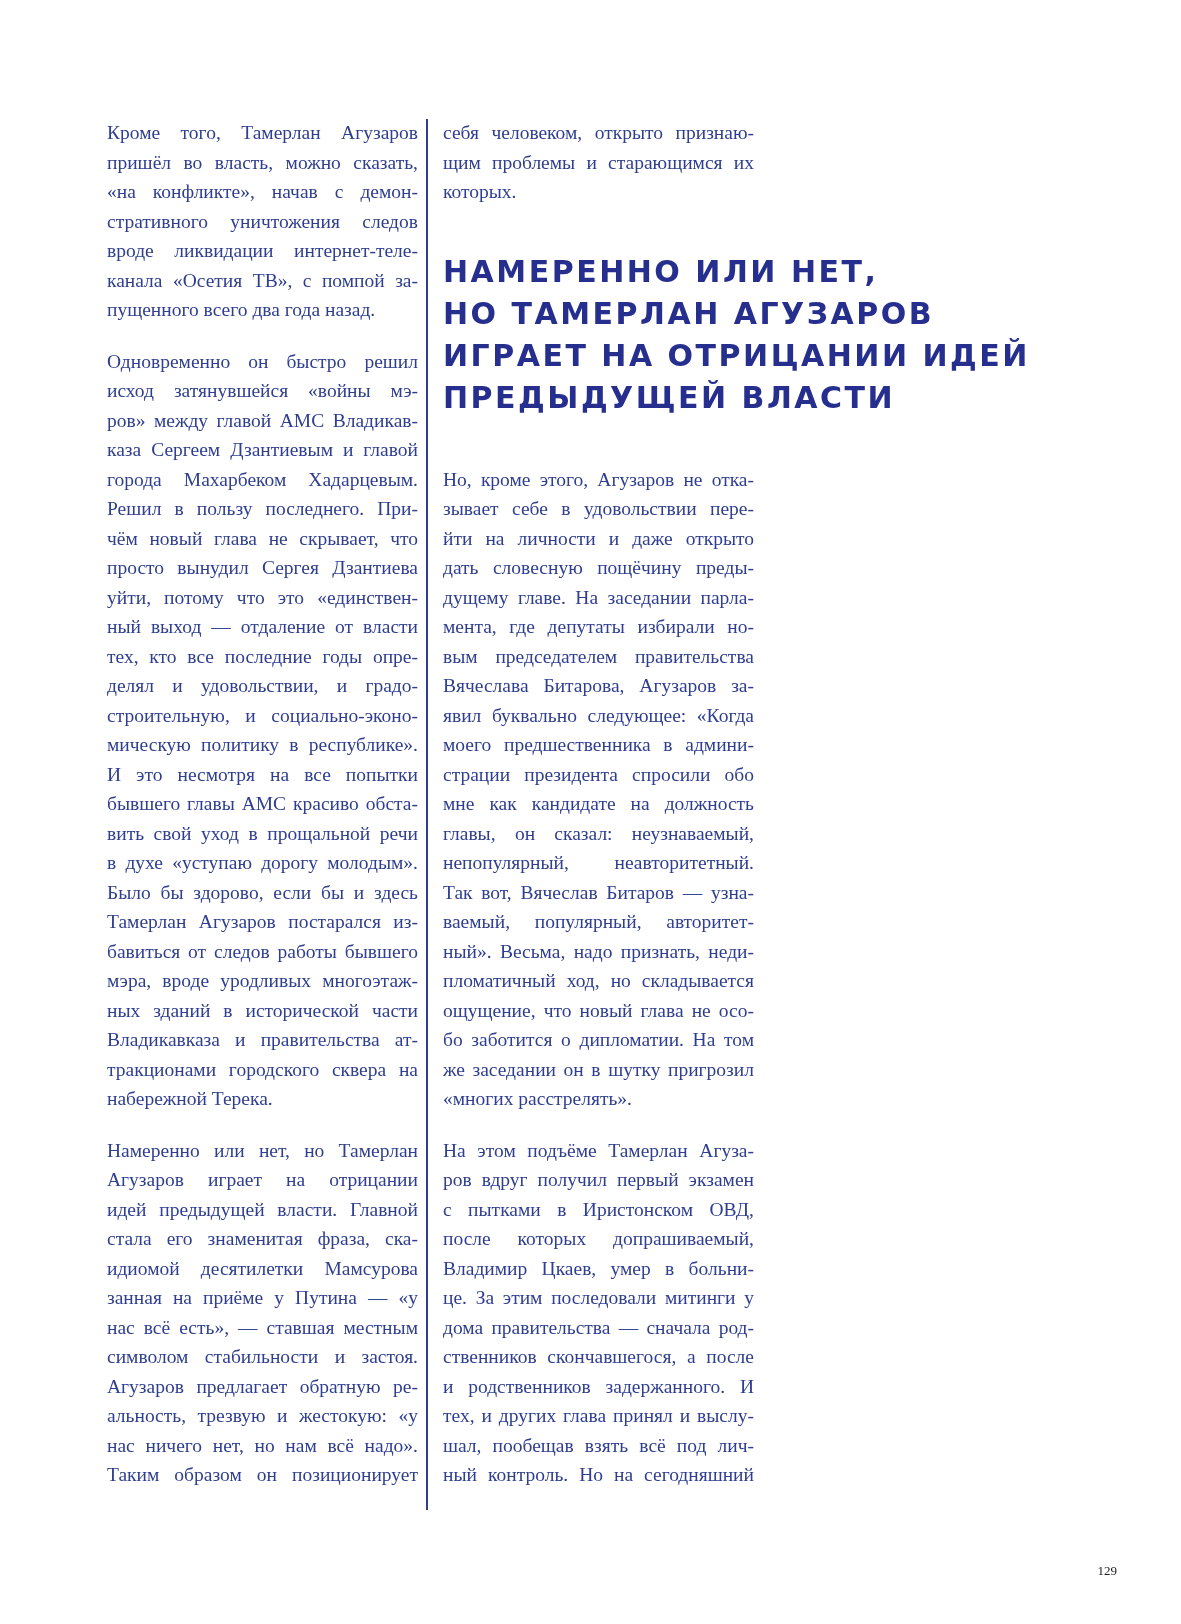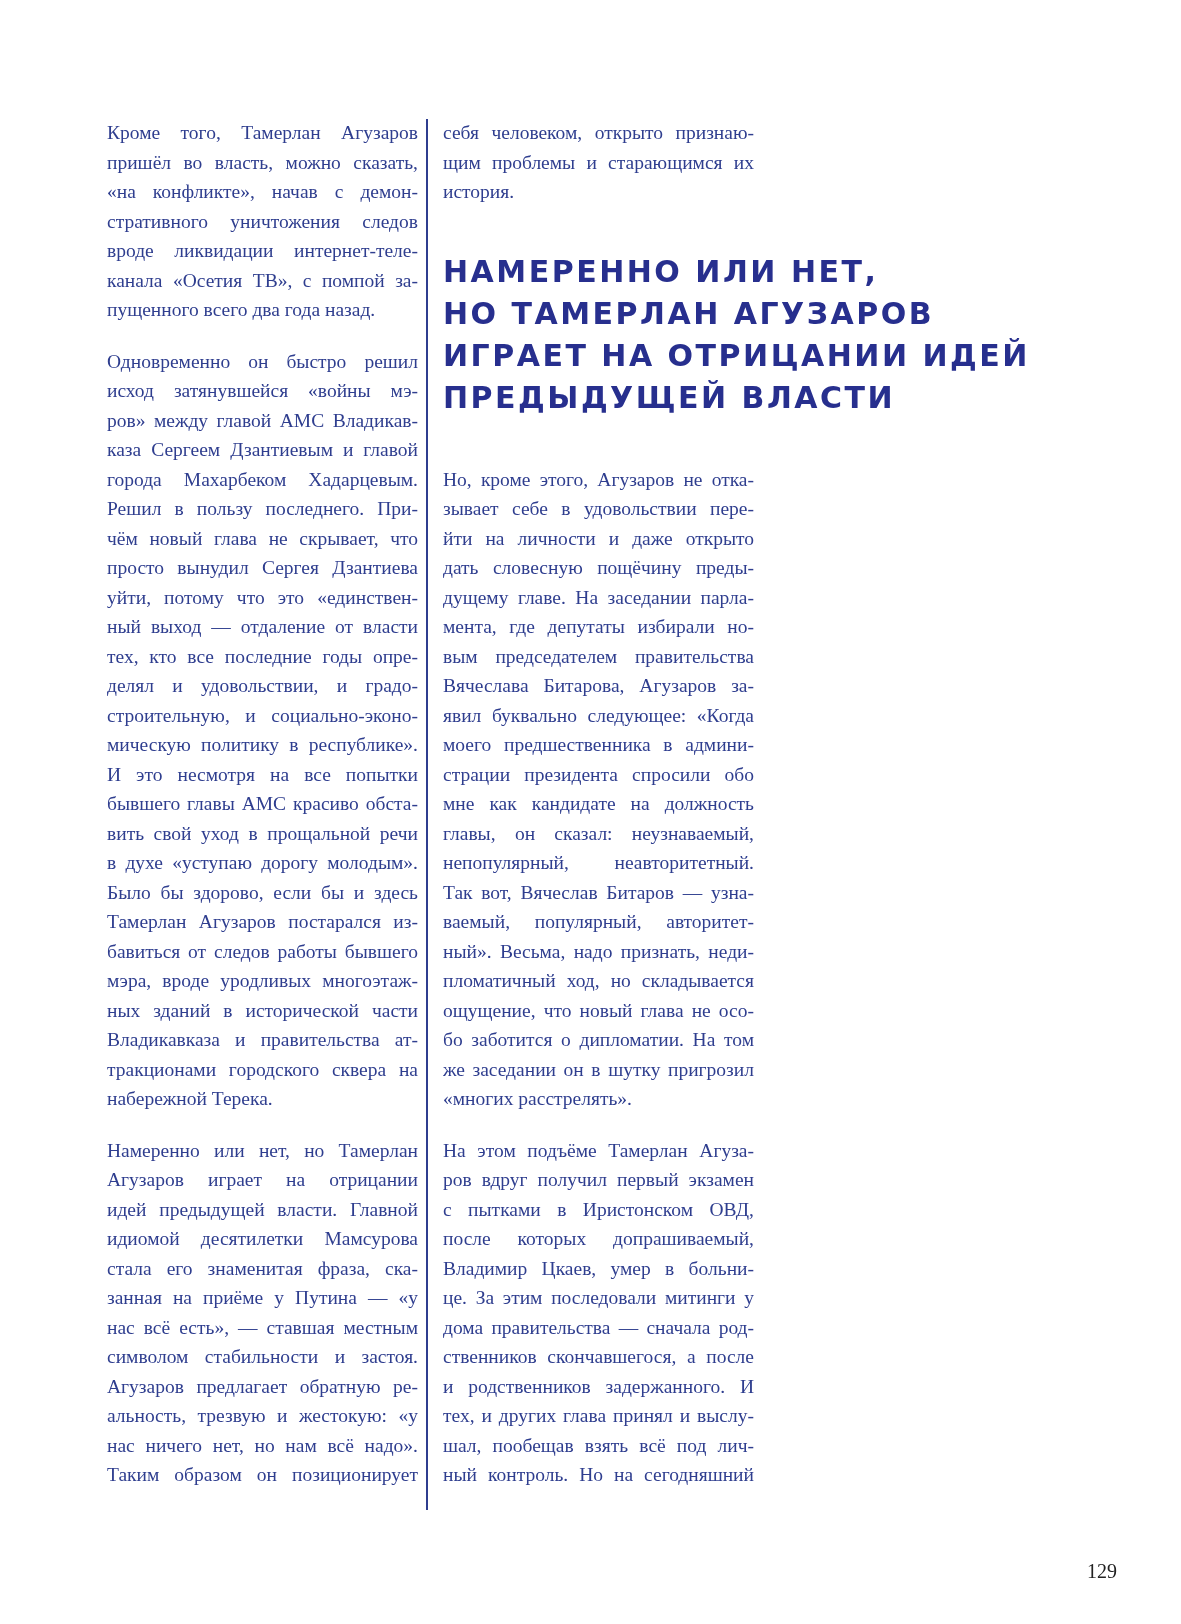--- a/index.html
+++ b/index.html
@@ -46,21 +46,21 @@
     letter-spacing: 2.5px;
     color: #272f8e;
     width: max-content;
     white-space: nowrap;
   }
   .heading-line { display: block; }
   .page-number {
     position: absolute;
     top: 1558px;
     right: 64px;
-    font-size: 20px;
+    font-size: 13px;
     line-height: 26px;
     color: #222222;
     font-family: "Liberation Serif", serif;
   }
 </style>
 </head>
 <body>
 
 <div class="page">
   <div class="col col-left">
@@ -98,37 +98,37 @@
         <div class="tline">мэра, вроде уродливых многоэтаж-</div>
         <div class="tline">ных зданий в исторической части</div>
         <div class="tline">Владикавказа и правительства ат-</div>
         <div class="tline">тракционами городского сквера на</div>
         <div class="tline endline">набережной Терека.</div>
       </div>
       <div class="para">
         <div class="tline">Намеренно или нет, но Тамерлан</div>
         <div class="tline">Агузаров играет на отрицании</div>
         <div class="tline">идей предыдущей власти. Главной</div>
+        <div class="tline">стала его знаменитая фраза, ска-</div>
         <div class="tline">идиомой десятилетки Мамсурова</div>
-        <div class="tline">стала его знаменитая фраза, ска-</div>
         <div class="tline">занная на приёме у Путина — «у</div>
         <div class="tline">нас всё есть», — ставшая местным</div>
         <div class="tline">символом стабильности и застоя.</div>
         <div class="tline">Агузаров предлагает обратную ре-</div>
         <div class="tline">альность, трезвую и жестокую: «у</div>
         <div class="tline">нас ничего нет, но нам всё надо».</div>
         <div class="tline">Таким образом он позиционирует</div>
       </div>
     </div>
   <div class="divider"></div>
   <div class="col col-right">
       <div class="para">
         <div class="tline">себя человеком, открыто признаю-</div>
         <div class="tline">щим проблемы и старающимся их</div>
-        <div class="tline endline">история.</div>
+        <div class="tline endline">которых.</div>
       </div>
       <div class="section-heading">
         <span class="heading-line">НАМЕРЕННО ИЛИ НЕТ,</span>
         <span class="heading-line">НО ТАМЕРЛАН АГУЗАРОВ</span>
         <span class="heading-line">ИГРАЕТ НА ОТРИЦАНИИ ИДЕЙ</span>
         <span class="heading-line">ПРЕДЫДУЩЕЙ ВЛАСТИ</span>
       </div>
       <div class="para">
         <div class="tline">Но, кроме этого, Агузаров не отка-</div>
         <div class="tline">зывает себе в удовольствии пере-</div>

